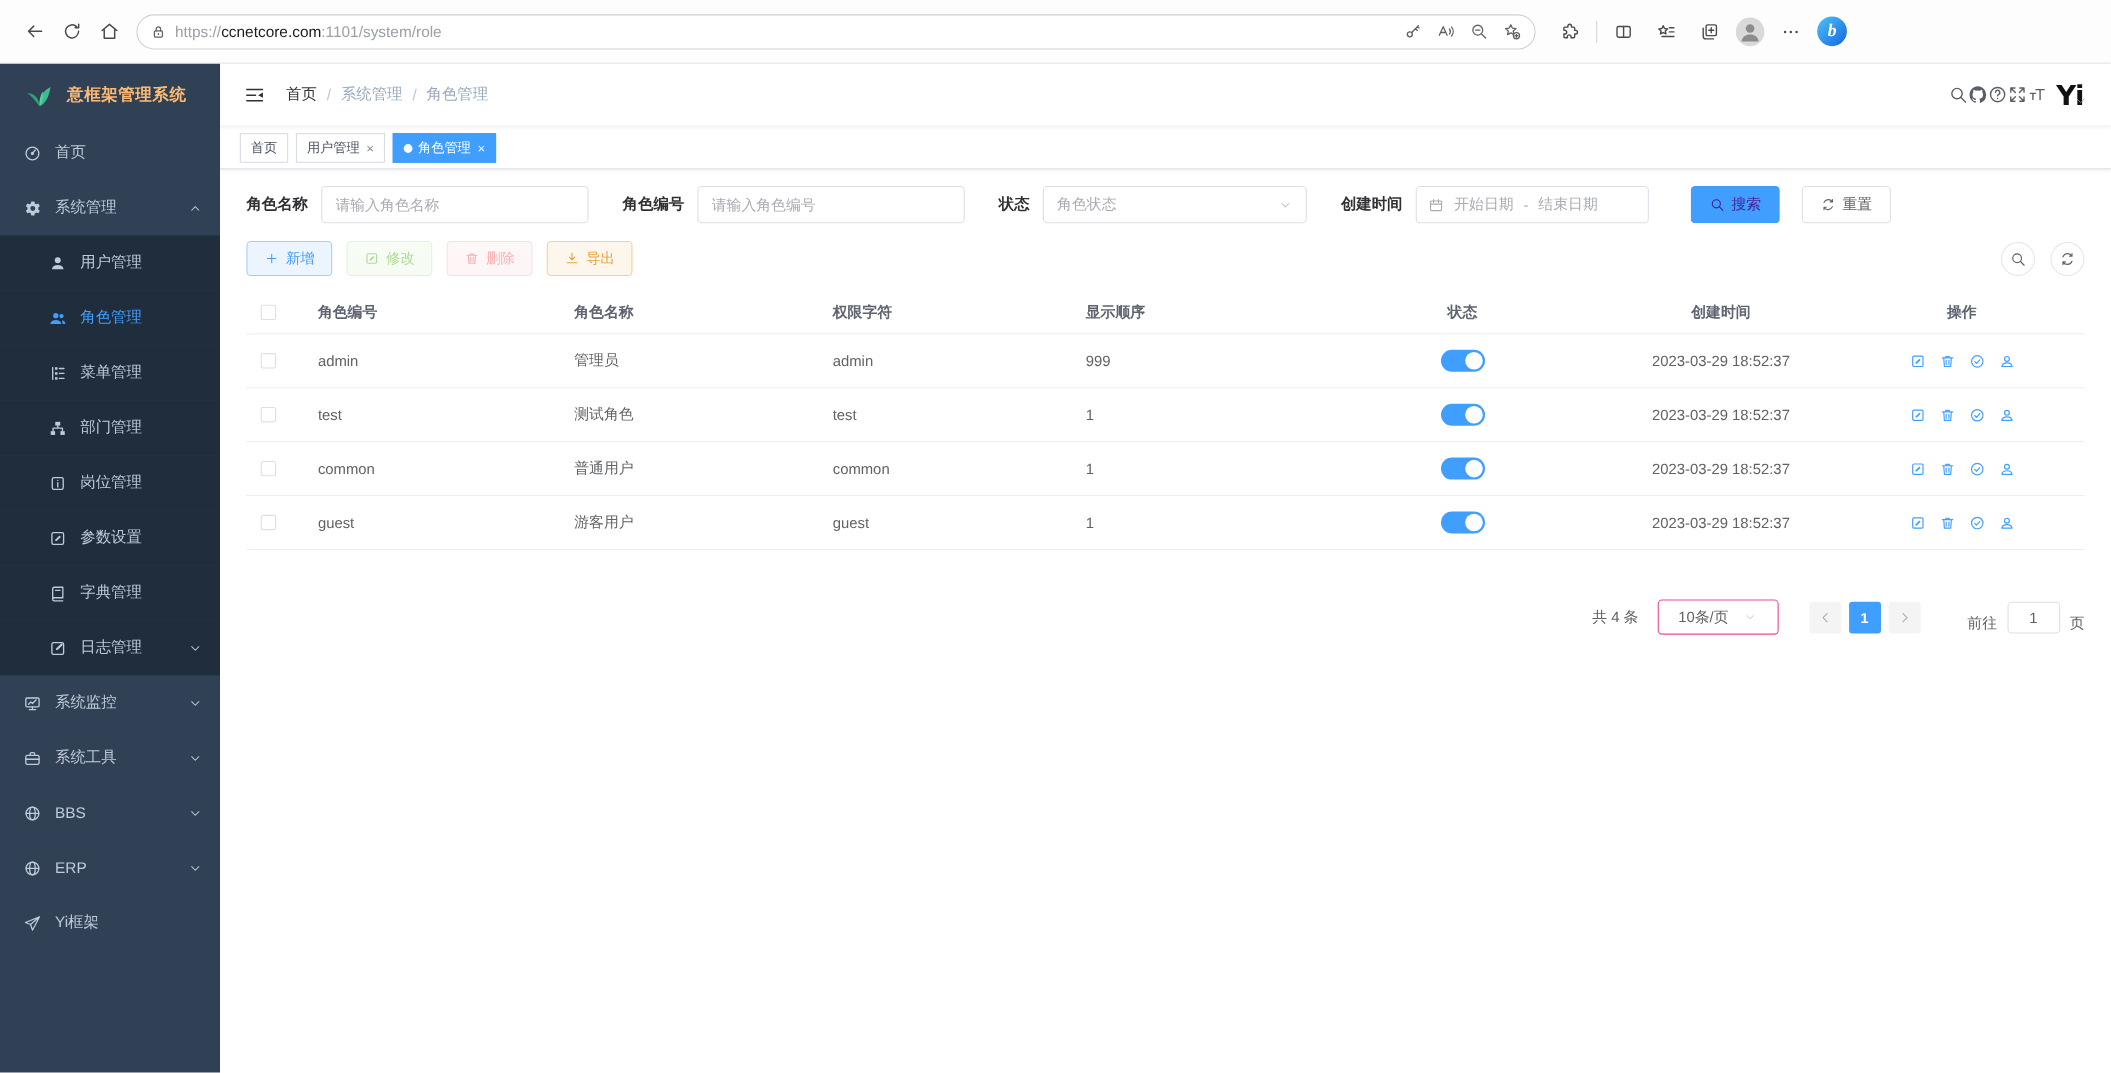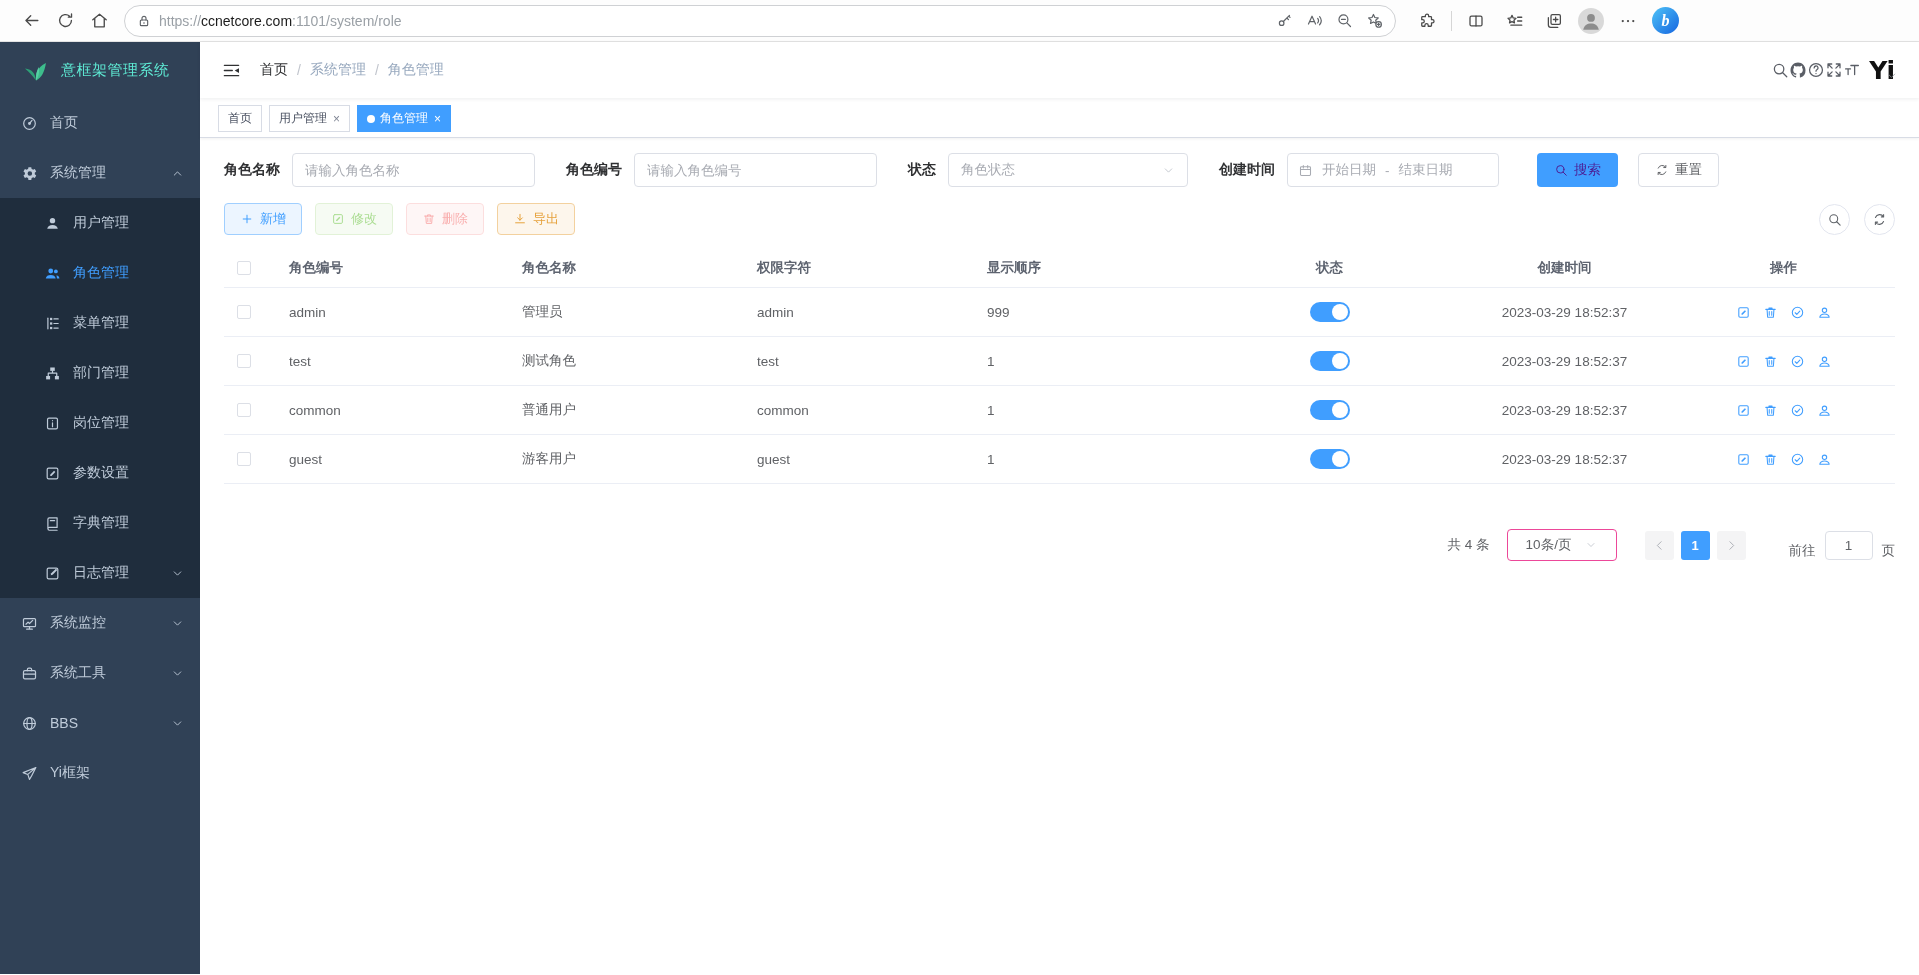--- a/index.html
+++ b/index.html
@@ -3,39 +3,39 @@
 <meta charset="utf-8">
 <style>
   *{margin:0;padding:0;box-sizing:border-box}
   html,body{width:1919px;height:975px;overflow:hidden}
   body{font-family:"Liberation Sans","DejaVu Sans",sans-serif;font-size:14px;color:#303133;background:#fff}
   svg{display:block}
   .i{width:1em;height:1em;stroke:currentColor;fill:none;stroke-width:1.7;stroke-linecap:round;stroke-linejoin:round}
   .if{width:1em;height:1em;fill:currentColor;stroke:none}
 
   
-  .bbar{height:42px;background:#fdfdfd;border-bottom:1px solid #e3e3e3;display:flex;align-items:center;padding:0 10px 0 14px}
+  .bbar{height:58px;background:#fdfdfd;border-bottom:1px solid #e3e3e3;display:flex;align-items:center;padding:0 10px 0 14px}
   .bicon{width:34px;height:34px;display:flex;align-items:center;justify-content:center;color:#4a4a4a;font-size:19px;border-radius:6px}
   .pill{margin-left:8px;width:1272px;height:32px;border:1px solid #cfd1d4;border-radius:16px;background:#fff;display:flex;align-items:center;padding:0 6px 0 4px}
   .pill .lk{width:30px;height:28px;display:flex;align-items:center;justify-content:center;color:#5f6368;font-size:16px}
   .url{font-size:14px;color:#9aa0a6;white-space:nowrap}
   .url b{color:#1b1b1b;font-weight:400}
   .pill .spacer{flex:1}
   .pico{width:30px;height:28px;display:flex;align-items:center;justify-content:center;color:#5f6368;font-size:17px;border-radius:6px}
   .brt{display:flex;align-items:center;gap:9px;margin-left:16px}
   .brt .bicon{width:30px;height:30px;font-size:18px}
   .vsep{width:1px;height:20px;background:#d6d6d6}
   .avatar{width:26px;height:26px;border-radius:50%;background:#d9d9d9;display:flex;align-items:center;justify-content:center;overflow:hidden}
   .bing{width:27px;height:27px;border-radius:50%;background:linear-gradient(135deg,#4fc3f7,#1565e0);color:#fff;font-weight:700;font-style:italic;display:flex;align-items:center;justify-content:center;font-size:16px;font-family:"Liberation Serif",serif}
 
   
   .app{display:flex;height:932px}
   .sidebar{width:200px;background:#304156;flex-shrink:0;overflow:hidden}
   .slogo{height:56px;display:flex;align-items:center;padding-left:22px;gap:11px}
-  .slogo .title{color:#5eead4;font-weight:400;font-size:15px;letter-spacing:.5px}
+  .slogo .title{color:#fdba74;font-weight:700;font-size:15px;letter-spacing:.5px}
   .sitem{height:50px;display:flex;align-items:center;gap:12px;padding-left:21px;color:#bfcbd9;font-size:14px;cursor:pointer;position:relative}
   .sitem .i,.sitem .if{font-size:17px;flex-shrink:0}
   .sitem.lvl2{padding-left:44px;background:#1f2d3d}
   .sitem.active{color:#409eff}
   .caret{position:absolute;right:16px;font-size:13px;color:#bfcbd9}
 
   .main{flex:1;display:flex;flex-direction:column;background:#fff;min-width:0}
 
   
   .mheader{height:56px;display:flex;align-items:center;padding:0 22px;background:#fff;box-shadow:0 1px 4px rgba(0,21,41,.08);position:relative;z-index:3}
@@ -338,20 +338,33 @@
           <path d="M3.8 12h16.4"></path>
         </svg>
       <span>BBS</span>
       <span class="caret">
           <svg class="i" viewBox="0 0 24 24" style="width:13px;height:13px">
             <path d="M6 9l6 6 6-6"></path>
           </svg>
         </span>
     </div>
     <div class="sitem">
+      <svg class="i" viewBox="0 0 24 24">
+          <circle cx="12" cy="12" r="8.2"></circle>
+          <ellipse cx="12" cy="12" rx="3.6" ry="8.2"></ellipse>
+          <path d="M3.8 12h16.4"></path>
+        </svg>
+      <span>ERP</span>
+      <span class="caret">
+          <svg class="i" viewBox="0 0 24 24" style="width:13px;height:13px">
+            <path d="M6 9l6 6 6-6"></path>
+          </svg>
+        </span>
+    </div>
+    <div class="sitem">
       <svg class="if" viewBox="0 0 24 24">
           <path d="M21 3.5L3 10.8l6.6 2.5L12 20.5l3.1-5.5L21 3.5zM9.6 13.3L21 3.5" stroke="currentColor" fill="none" stroke-width="1.6" stroke-linejoin="round"></path>
         </svg>
       <span>Yi框架</span>
     </div>
   </div>
 
   <div class="main">
 
     <div class="mheader">

